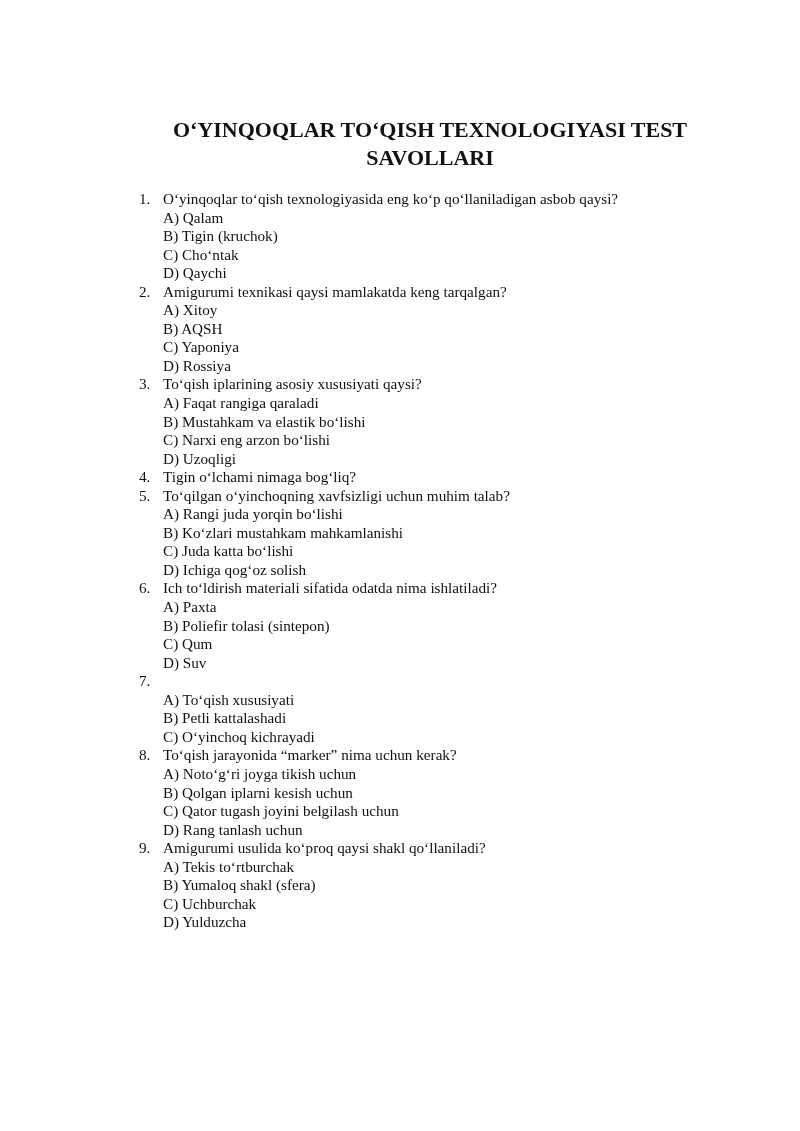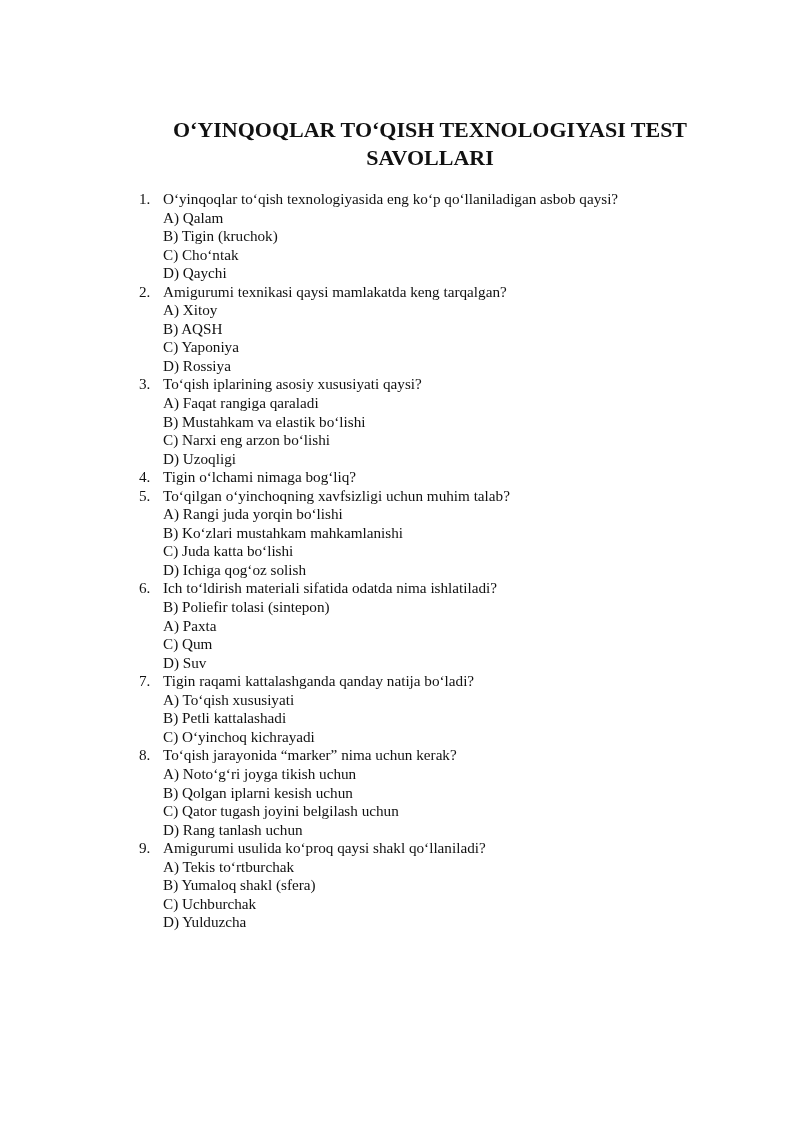--- a/index.html
+++ b/index.html
@@ -79,30 +79,29 @@
         <li class="opt">C) Juda katta bo‘lishi</li>
         <li class="opt">D) Ichiga qog‘oz solish</li>
       </ul>
     </li>
     <li class="q">
       <div class="qline">
         <span class="qnum">6.</span>
         <span class="qtext">Ich to‘ldirish materiali sifatida odatda nima ishlatiladi?</span>
       </div>
       <ul class="opts">
+        <li class="opt">A) Paxta</li>
         <li class="opt">B) Poliefir tolasi (sintepon)</li>
-        <li class="opt">A) Paxta</li>
         <li class="opt">C) Qum</li>
         <li class="opt">D) Suv</li>
       </ul>
     </li>
     <li class="q">
       <div class="qline">
         <span class="qnum">7.</span>
-        <span class="qtext">Tigin raqami kattalashganda qanday natija bo‘ladi?</span>
       </div>
       <ul class="opts">
         <li class="opt">A) To‘qish xususiyati</li>
         <li class="opt">B) Petli kattalashadi</li>
         <li class="opt">C) O‘yinchoq kichrayadi</li>
       </ul>
     </li>
     <li class="q">
       <div class="qline">
         <span class="qnum">8.</span>

